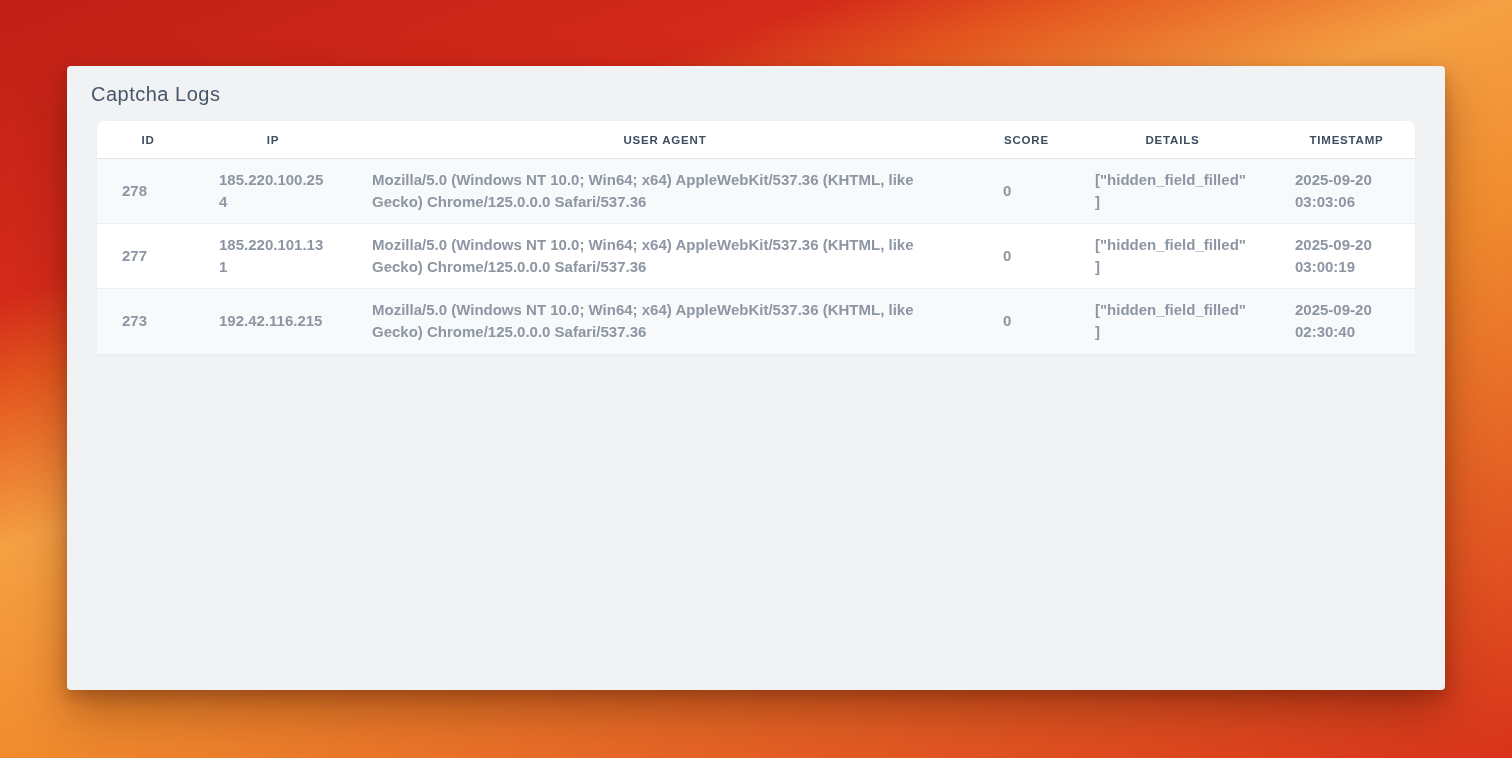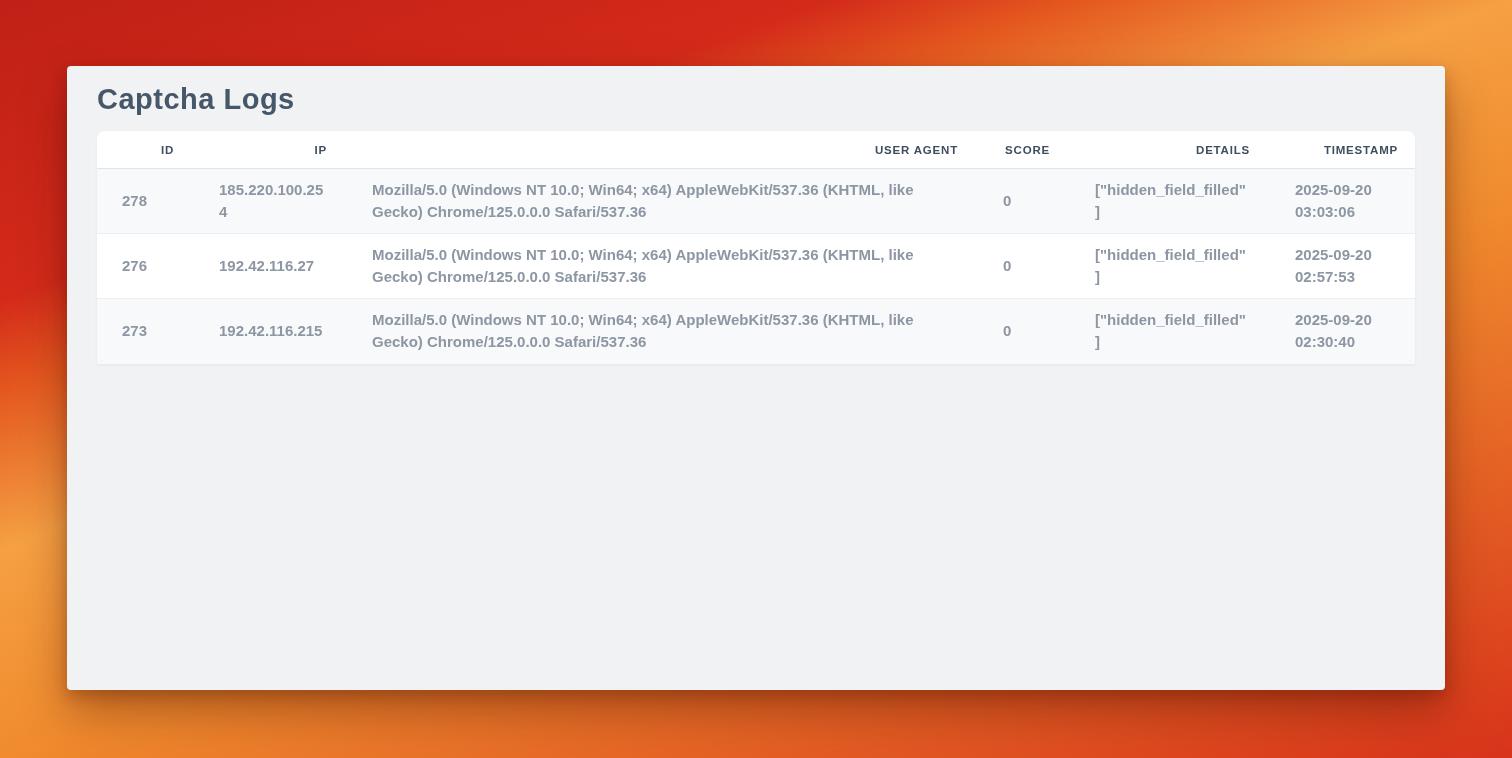--- a/index.html
+++ b/index.html
@@ -20,41 +20,41 @@
     left: 67px;
     top: 66px;
     width: 1378px;
     height: 624px;
     background: #f1f2f4;
     border-radius: 4px;
     box-shadow: 0 22px 45px rgba(70, 15, 0, 0.38), 0 6px 14px rgba(70, 15, 0, 0.22);
     overflow: hidden;
   }
   .page-title {
-    font-size: 29px;
-    font-weight: 700;
+    font-size: 20px;
+    font-weight: 400;
     color: #46576a;
     letter-spacing: 0.5px;
-    padding: 17px 30px 15px 30px;
+    padding: 17px 30px 15px 24px;
   }
   .table-wrap {
     margin: 0 30px;
     background: #ffffff;
     border-radius: 8px 8px 0 0;
     box-shadow: 0 1px 3px rgba(40,50,60,0.06);
     overflow: hidden;
   }
   table {
     width: 100%;
     border-collapse: collapse;
     table-layout: fixed;
   }
   thead th {
     background: #ffffff;
-    text-align: right;
+    text-align: center;
     font-size: 11.5px;
     font-weight: 700;
     letter-spacing: 0.8px;
     color: #3e4d5f;
     text-transform: uppercase;
     padding: 13px 20px 12px 25px;
     border-bottom: 1px solid #e0e3e7;
     white-space: nowrap;
   }
   tbody td {
@@ -97,26 +97,26 @@
       <tbody>
           <tr>
     <td class="col-id">278</td>
     <td class="col-ip">185.220.100.254</td>
     <td class="col-ua">Mozilla/5.0 (Windows NT 10.0; Win64; x64) AppleWebKit/537.36 (KHTML, like Gecko) Chrome/125.0.0.0 Safari/537.36</td>
     <td class="col-score">0</td>
     <td class="col-details">["hidden_field_filled"]</td>
     <td class="col-timestamp">2025-09-20 03:03:06</td>
   </tr>
           <tr>
-    <td class="col-id">276</td>
-    <td class="col-ip">192.42.116.27</td>
+    <td class="col-id">277</td>
+    <td class="col-ip">185.220.101.131</td>
     <td class="col-ua">Mozilla/5.0 (Windows NT 10.0; Win64; x64) AppleWebKit/537.36 (KHTML, like Gecko) Chrome/125.0.0.0 Safari/537.36</td>
     <td class="col-score">0</td>
     <td class="col-details">["hidden_field_filled"]</td>
-    <td class="col-timestamp">2025-09-20 02:57:53</td>
+    <td class="col-timestamp">2025-09-20 03:00:19</td>
   </tr>
           <tr>
     <td class="col-id">273</td>
     <td class="col-ip">192.42.116.215</td>
     <td class="col-ua">Mozilla/5.0 (Windows NT 10.0; Win64; x64) AppleWebKit/537.36 (KHTML, like Gecko) Chrome/125.0.0.0 Safari/537.36</td>
     <td class="col-score">0</td>
     <td class="col-details">["hidden_field_filled"]</td>
     <td class="col-timestamp">2025-09-20 02:30:40</td>
   </tr>
         </tbody>

